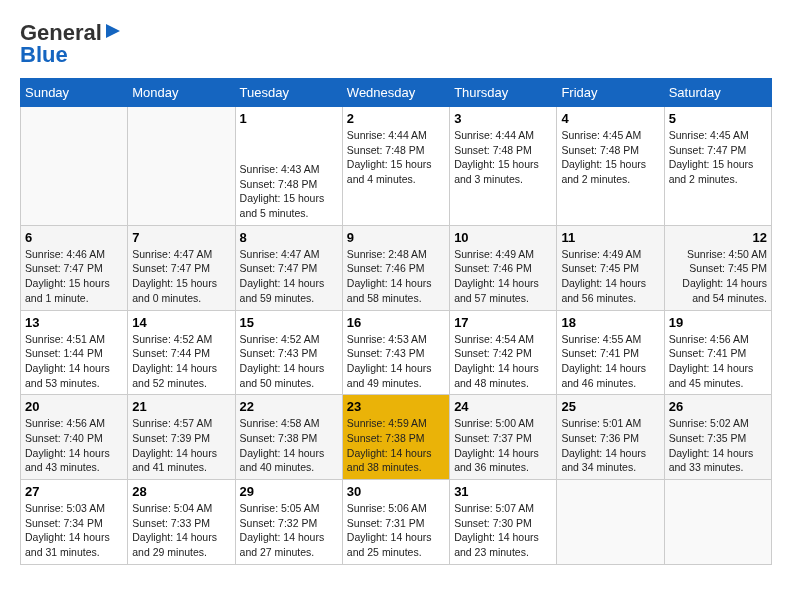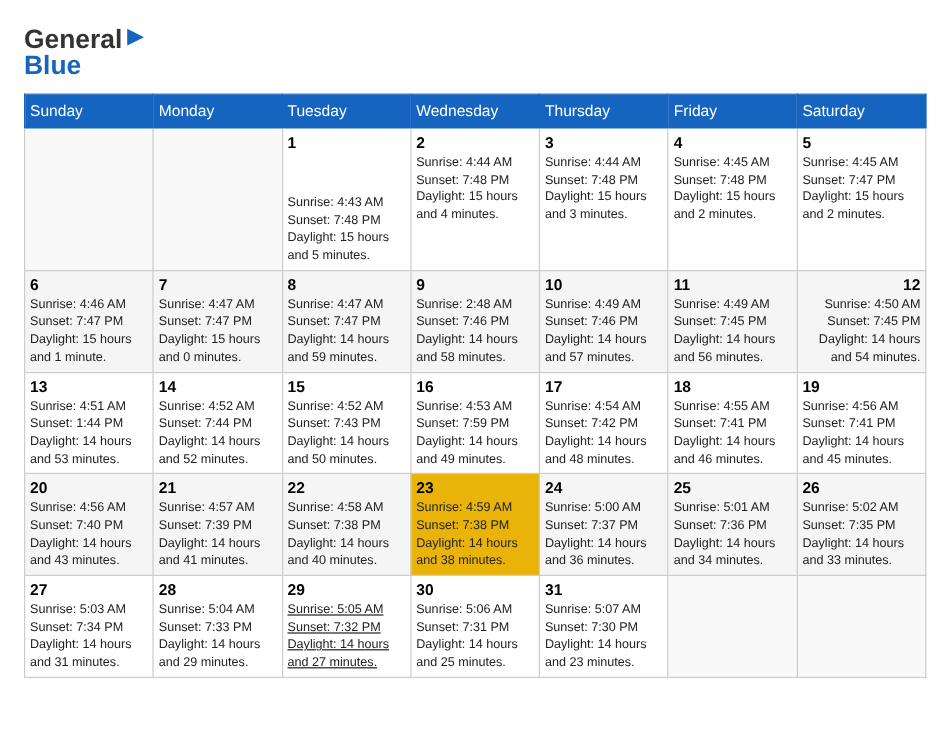--- a/index.html
+++ b/index.html
@@ -213,21 +213,21 @@
         <td style="background-color: rgb(255, 255, 255);">
           <div class="day-num">15</div>
           <div class="day-info" style="white-space: pre-line;">Sunrise: 4:52 AM
 Sunset: 7:43 PM
 Daylight: 14 hours
 and 50 minutes.</div>
         </td>
         <td style="background-color: rgb(255, 255, 255);">
           <div class="day-num">16</div>
           <div class="day-info" style="white-space: pre-line;">Sunrise: 4:53 AM
-Sunset: 7:59 PM
+Sunset: 7:43 PM
 Daylight: 14 hours
 and 49 minutes.</div>
         </td>
         <td style="background-color: rgb(255, 255, 255);">
           <div class="day-num">17</div>
           <div class="day-info" style="white-space: pre-line;">Sunrise: 4:54 AM
 Sunset: 7:42 PM
 Daylight: 14 hours
 and 48 minutes.</div>
         </td>
@@ -307,21 +307,21 @@
         </td>
         <td style="background-color: rgb(255, 255, 255);">
           <div class="day-num">28</div>
           <div class="day-info" style="white-space: pre-line;">Sunrise: 5:04 AM
 Sunset: 7:33 PM
 Daylight: 14 hours
 and 29 minutes.</div>
         </td>
         <td style="background-color: rgb(255, 255, 255);">
           <div class="day-num">29</div>
-          <div class="day-info" style="white-space: pre-line; text-decoration: underline;">Sunrise: 5:05 AM
+          <div class="day-info" style="white-space: pre-line;">Sunrise: 5:05 AM
 Sunset: 7:32 PM
 Daylight: 14 hours
 and 27 minutes.</div>
         </td>
         <td style="background-color: rgb(255, 255, 255);">
           <div class="day-num">30</div>
           <div class="day-info" style="white-space: pre-line;">Sunrise: 5:06 AM
 Sunset: 7:31 PM
 Daylight: 14 hours
 and 25 minutes.</div>

